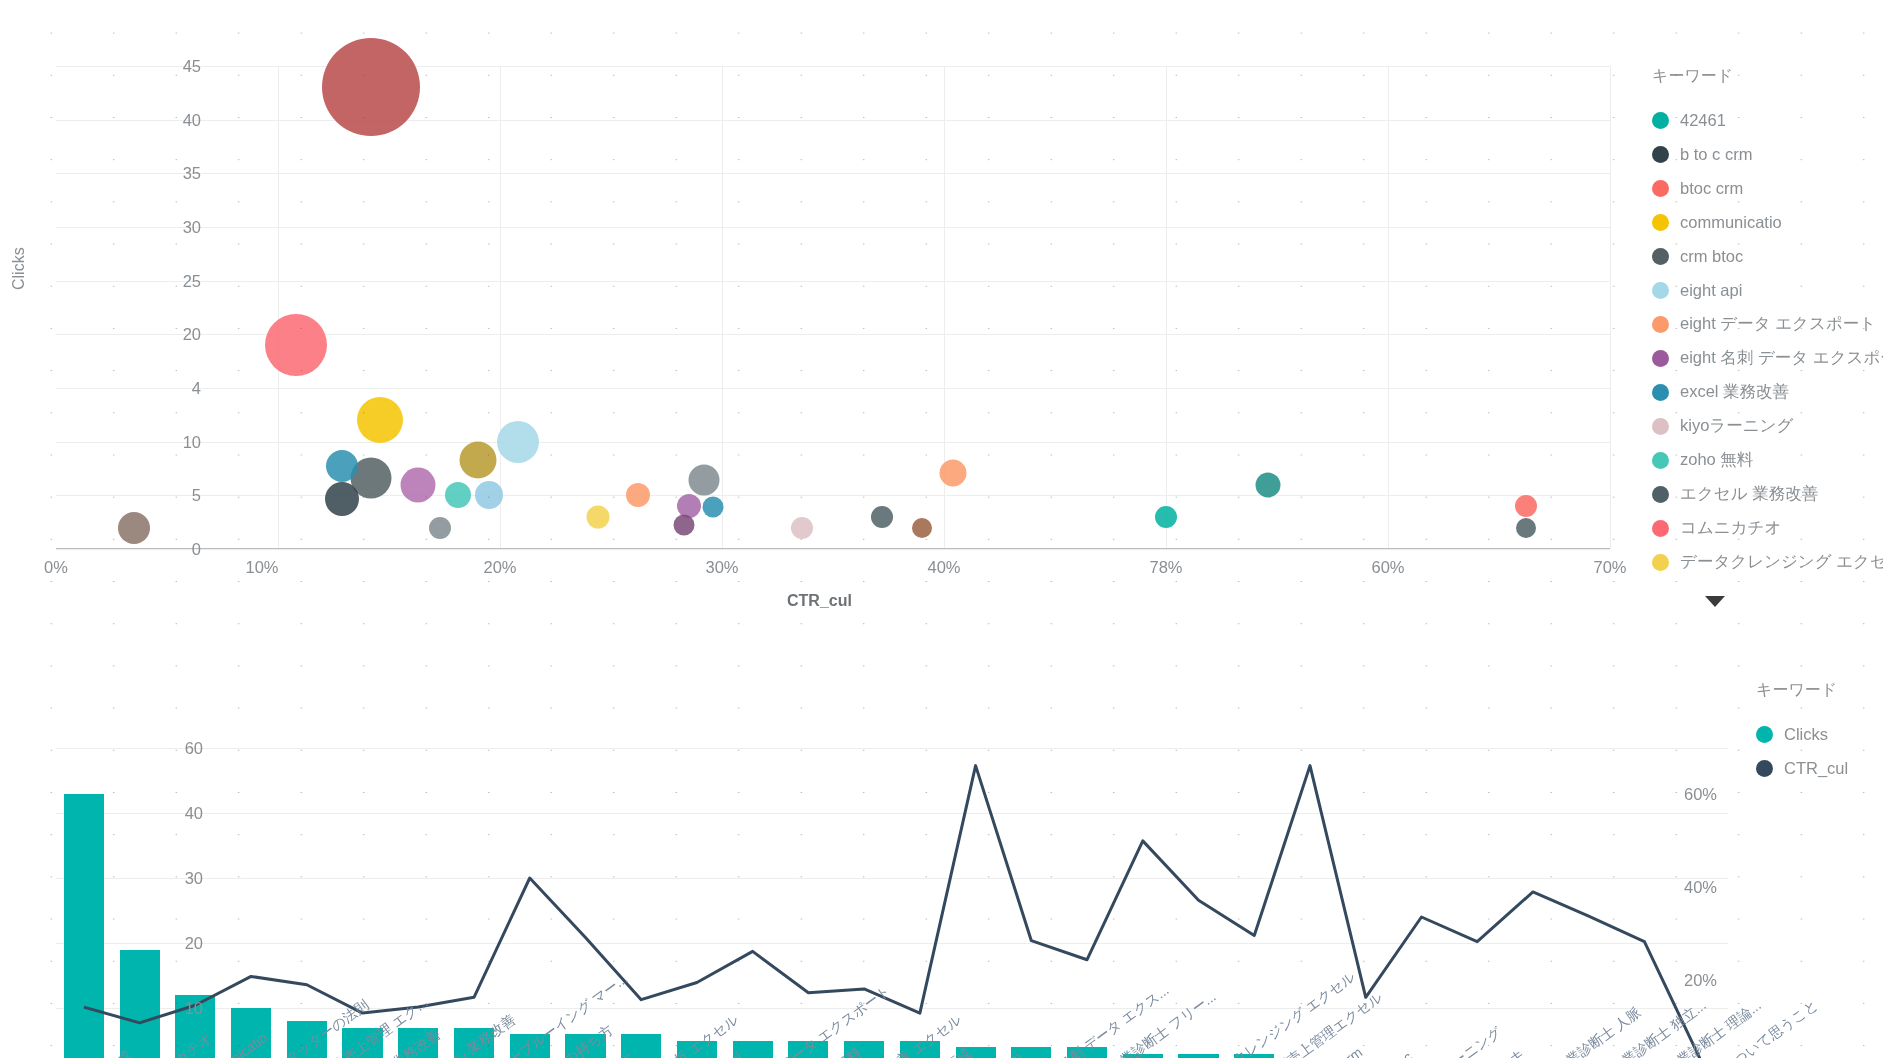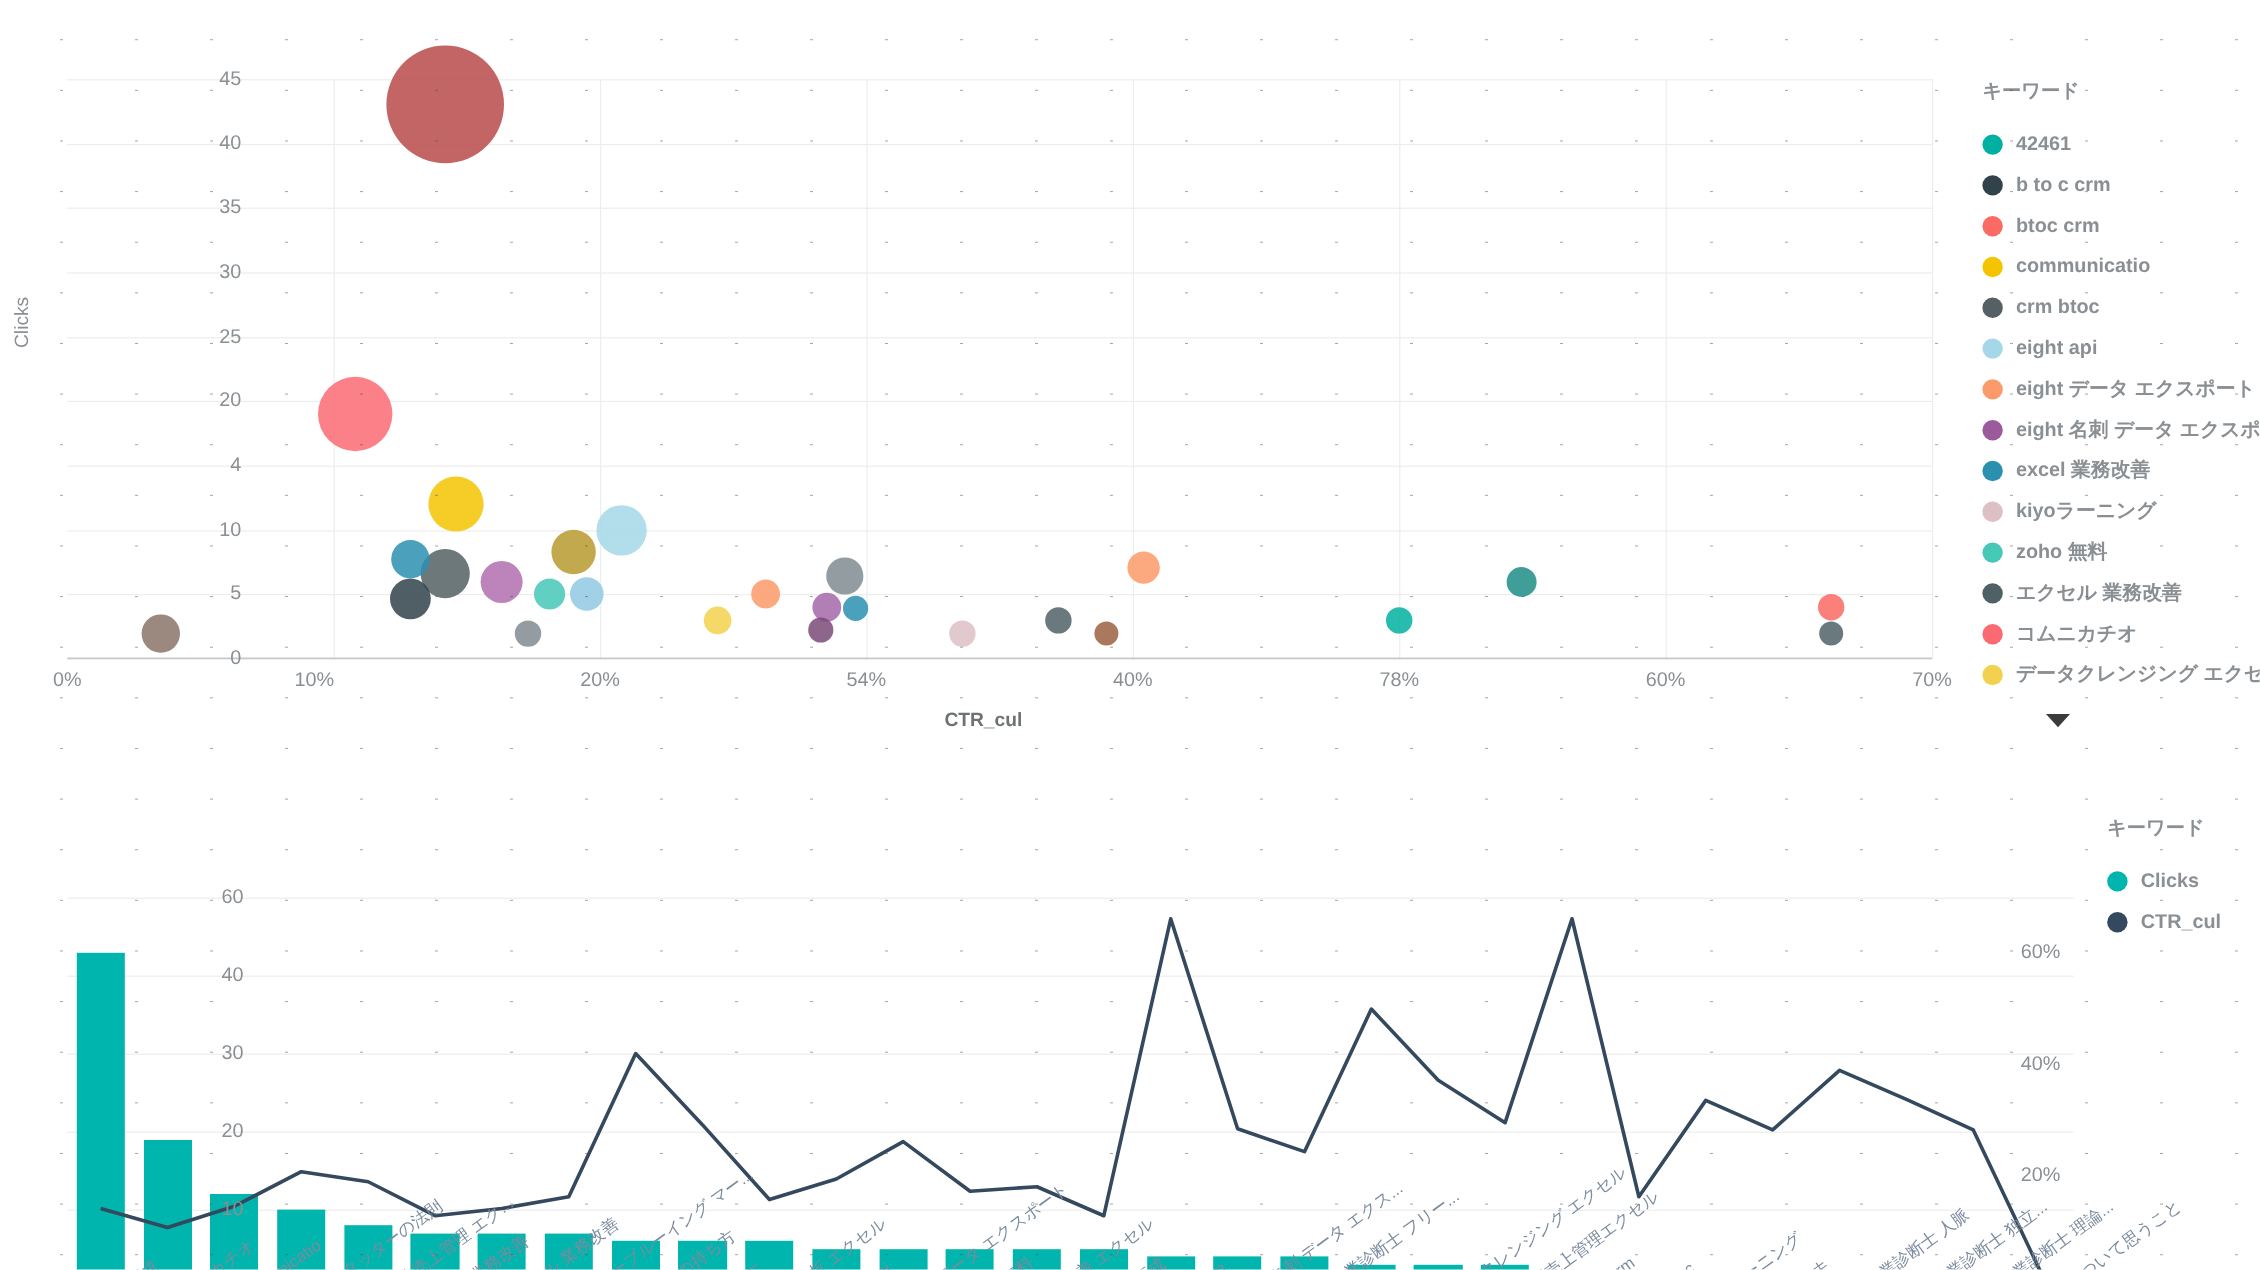--- a/index.html
+++ b/index.html
@@ -34,21 +34,21 @@
   .ytick{position:absolute;right:1682px;font-size:16.5px;color:#8a8f93;text-align:right;
          width:60px;transform:translateY(-50%);}
   .ylab-rot{position:absolute;left:10px;top:290px;font-size:16px;color:#8a8f93;
          transform:rotate(-90deg);transform-origin:left top;white-space:nowrap;}
   .xtick{position:absolute;font-size:16.5px;color:#8a8f93;transform:translateX(-50%);white-space:nowrap;}
   .xtitle{position:absolute;font-size:16px;color:#6d7275;font-weight:bold;white-space:nowrap;}
 
   .bubble{position:absolute;border-radius:50%;opacity:.85;transform:translate(-50%,-50%);}
 
   
-  .legend{position:absolute;font-weight:bold;}
+  .legend{position:absolute;}
   #bubble-legend{left:1652px;top:66px;width:231px;}
   .legend-title{font-size:16px;color:#8a8f93;margin-bottom:16px;}
   .legend-row{display:flex;align-items:center;height:34px;}
   .legend-dot{width:17px;height:17px;border-radius:50%;flex:0 0 auto;margin-right:11px;}
   .legend-label{font-size:16.5px;color:#8a8f93;white-space:nowrap;}
   .legend-more{margin-top:14px;text-align:center;width:126px;}
   .caret{display:inline-block;width:0;height:0;border-left:10px solid transparent;
          border-right:10px solid transparent;border-top:11px solid #3b3b3b;}
 
   
@@ -191,21 +191,21 @@
     <div class="ytick" style="top: 388px;">4</div>
     <div class="ytick" style="top: 334.333px;">20</div>
     <div class="ytick" style="top: 280.667px;">25</div>
     <div class="ytick" style="top: 227px;">30</div>
     <div class="ytick" style="top: 173.333px;">35</div>
     <div class="ytick" style="top: 119.667px;">40</div>
     <div class="ytick" style="top: 66px;">45</div>
     <div class="xtick" style="left: 56px; top: 558px;">0%</div>
     <div class="xtick" style="left: 262px; top: 558px;">10%</div>
     <div class="xtick" style="left: 500px; top: 558px;">20%</div>
-    <div class="xtick" style="left: 722px; top: 558px;">54%</div>
+    <div class="xtick" style="left: 722px; top: 558px;">30%</div>
     <div class="xtick" style="left: 944px; top: 558px;">40%</div>
     <div class="xtick" style="left: 1166px; top: 558px;">78%</div>
     <div class="xtick" style="left: 1388px; top: 558px;">60%</div>
     <div class="xtick" style="left: 1610px; top: 558px;">70%</div>
   </div>
 
 <div class="panel" id="bar-panel">
 
   <div class="plot" id="bar-plot">
       <div class="gridline-h" style="top: 260px;"></div>

